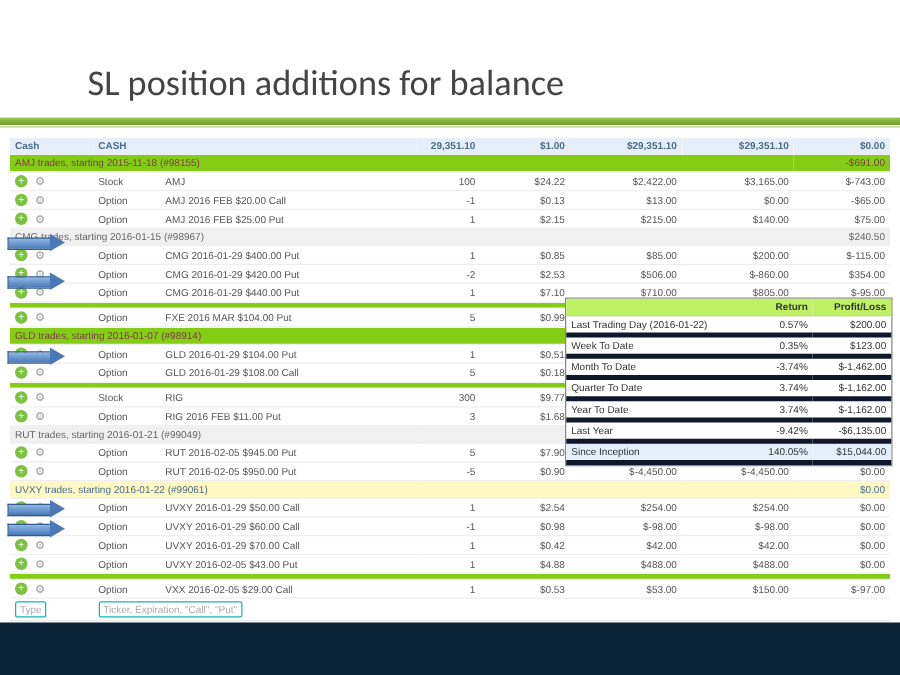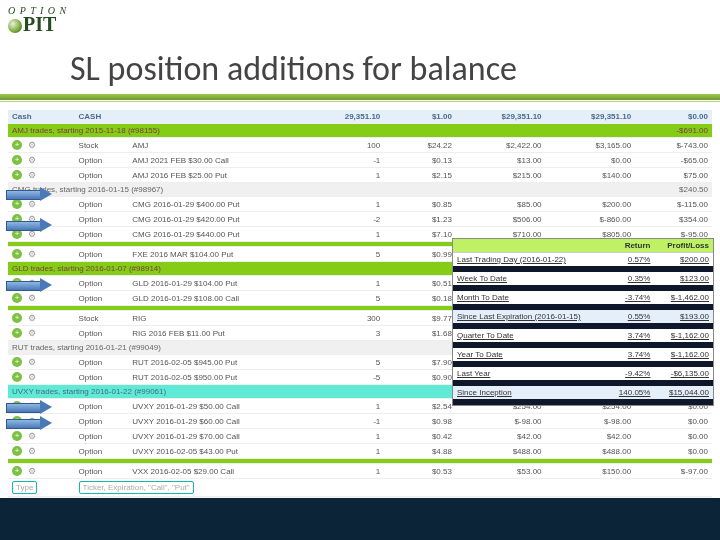--- a/index.html
+++ b/index.html
@@ -1,59 +1,55 @@
 <!DOCTYPE html>
 <html><head>
 <meta charset="utf-8">
 <style>
   html,body{margin:0;padding:0;background:#fff;font-family:Arial,Helvetica,sans-serif;}
   .slide{position:relative;width:720px;height:540px;overflow:hidden;}
   .logo{position:absolute;left:8px;top:6px;font-size:10px;line-height:10px;}
   .logo .opt{font-family:Georgia,serif;font-style:italic;letter-spacing:1px;color:#274b21;}
   .logo .pit{font-family:Georgia,serif;font-weight:bold;font-size:20px;color:#274b21;line-height:16px;}
   .logo .dot{display:inline-block;width:14px;height:14px;border-radius:50%;background:radial-gradient(circle at 35% 35%,#e8f2d8,#7aa63c 60%,#274b21);vertical-align:-2px;margin-right:1px;}
-  .title{position:absolute;left:70px;top:48px;font-size:34px;color:#444;font-family:Calibri,Arial,sans-serif;}
+  .title{position:absolute;left:70px;top:48px;font-size:29px;color:#444;font-family:Calibri,Arial,sans-serif;}
   .hr1{position:absolute;left:0;top:94px;width:720px;height:6px;background:linear-gradient(#9ec84c,#6f9a2f);}
   .hr2{position:absolute;left:0;top:101px;width:720px;height:1px;background:#b9d27e;}
   .tablewrap{position:absolute;left:8px;top:110px;width:704px;font-size:8px;color:#555;}
   table.tr{border-collapse:collapse;width:100%;table-layout:fixed;}
   table.tr td{padding:2px 4px;border-bottom:1px solid #eee;white-space:nowrap;overflow:hidden;text-overflow:clip;}
   tr.hdr td{background:#e5effa;color:#4a6a8a;font-weight:600;}
   tr.grp td{background:#f0f0f0;color:#666;}
   tr.grpPink td{background:#84cc16;color:#7a4040;}
-  tr.grpBlue td{background:#5eead4;color:#4a6a8a;}
+  tr.grpBlue td{background:#fef9c3;color:#4a6a8a;}
   td.r{text-align:right;}
   .plus{display:inline-block;width:10px;height:10px;border-radius:50%;background:#7cc142;color:#fff;text-align:center;line-height:10px;font-size:8px;vertical-align:middle;margin-right:4px;}
   .gear{color:#999;font-size:9px;vertical-align:middle;margin-left:2px;}
   tr.tot td{background:#f5f5f5;color:#333;font-weight:bold;}
   .filterRow td{background:#fff;}
   .filterBox{display:inline-block;border:1px solid #14b8a6;border-radius:2px;padding:1px 3px;color:#aaa;font-size:8px;}
   
   .metrics{position:absolute;right:6px;top:238px;width:260px;background:#fff;border:1px solid #888;font-size:8px;color:#333;}
   .metrics table{border-collapse:collapse;width:100%;}
   .metrics th{background:#bef264;font-weight:bold;padding:2px 4px;text-align:right;border-bottom:1px solid #ccc;}
   .metrics th.first{text-align:left;}
-  .metrics td{padding:2px 4px;border-bottom:6px solid #0f172a;text-decoration:underline;}
+  .metrics td{padding:2px 4px;border-bottom:4px solid #0f172a;}
   .metrics td.r{text-align:right;}
   .metrics tr.hl td{background:#e5effa;}
   
   .arrow{position:absolute;width:46px;height:14px;}
   .arrow .shaft{position:absolute;left:0;top:3px;width:34px;height:8px;background:linear-gradient(#8fb7e6,#4b79b7);border:1px solid #2f5a8c;border-right:none;}
   .arrow .head{position:absolute;right:0;top:0;width:0;height:0;border-top:7px solid transparent;border-bottom:7px solid transparent;border-left:12px solid #4b79b7;}
   .footer{position:absolute;left:0;bottom:0;width:720px;height:42px;background:#0c2438;}
 </style>
 </head>
 <body>
 
 <div class="slide">
 
-  <div class="logo">
-    <div class="opt">O P T I O N</div>
-    <div><span class="dot"></span><span class="pit">PIT</span></div>
-  </div>
 
   <div class="title">SL position additions for balance</div>
   <div class="hr1"></div>
   <div class="hr2"></div>
 
   <div class="tablewrap">
     <table class="tr">
       <colgroup>
         <col style="width:52px">
           <col style="width:42px">
@@ -86,21 +82,21 @@
             <td>AMJ</td>
             <td class="r">100</td>
             <td class="r">$24.22</td>
             <td class="r">$2,422.00</td>
             <td class="r">$3,165.00</td>
             <td class="r">$-743.00</td>
           </tr>
       <tr>
             <td><span class="plus">+</span><span class="gear">⚙</span></td>
             <td>Option</td>
-            <td>AMJ 2021 FEB $30.00 Call</td>
+            <td>AMJ 2016 FEB $20.00 Call</td>
             <td class="r">-1</td>
             <td class="r">$0.13</td>
             <td class="r">$13.00</td>
             <td class="r">$0.00</td>
             <td class="r">-$65.00</td>
           </tr>
       <tr>
             <td><span class="plus">+</span><span class="gear">⚙</span></td>
             <td>Option</td>
             <td>AMJ 2016 FEB $25.00 Put</td>
@@ -123,21 +119,21 @@
             <td class="r">$0.85</td>
             <td class="r">$85.00</td>
             <td class="r">$200.00</td>
             <td class="r">$-115.00</td>
           </tr>
       <tr>
             <td><span class="plus">+</span><span class="gear">⚙</span></td>
             <td>Option</td>
             <td>CMG 2016-01-29 $420.00 Put</td>
             <td class="r">-2</td>
-            <td class="r">$1.23</td>
+            <td class="r">$2.53</td>
             <td class="r">$506.00</td>
             <td class="r">$-860.00</td>
             <td class="r">$354.00</td>
           </tr>
       <tr>
             <td><span class="plus">+</span><span class="gear">⚙</span></td>
             <td>Option</td>
             <td>CMG 2016-01-29 $440.00 Put</td>
             <td class="r">1</td>
             <td class="r">$7.10</td>
@@ -321,25 +317,20 @@
       <tr>
             <td>Week To Date</td>
             <td class="r">0.35%</td>
             <td class="r">$123.00</td>
           </tr>
       <tr>
             <td>Month To Date</td>
             <td class="r">-3.74%</td>
             <td class="r">$-1,462.00</td>
           </tr>
-      <tr class="hl">
-            <td>Since Last Expiration (2016-01-15)</td>
-            <td class="r">0.55%</td>
-            <td class="r">$193.00</td>
-          </tr>
       <tr>
             <td>Quarter To Date</td>
             <td class="r">3.74%</td>
             <td class="r">$-1,162.00</td>
           </tr>
       <tr>
             <td>Year To Date</td>
             <td class="r">3.74%</td>
             <td class="r">$-1,162.00</td>
           </tr>

